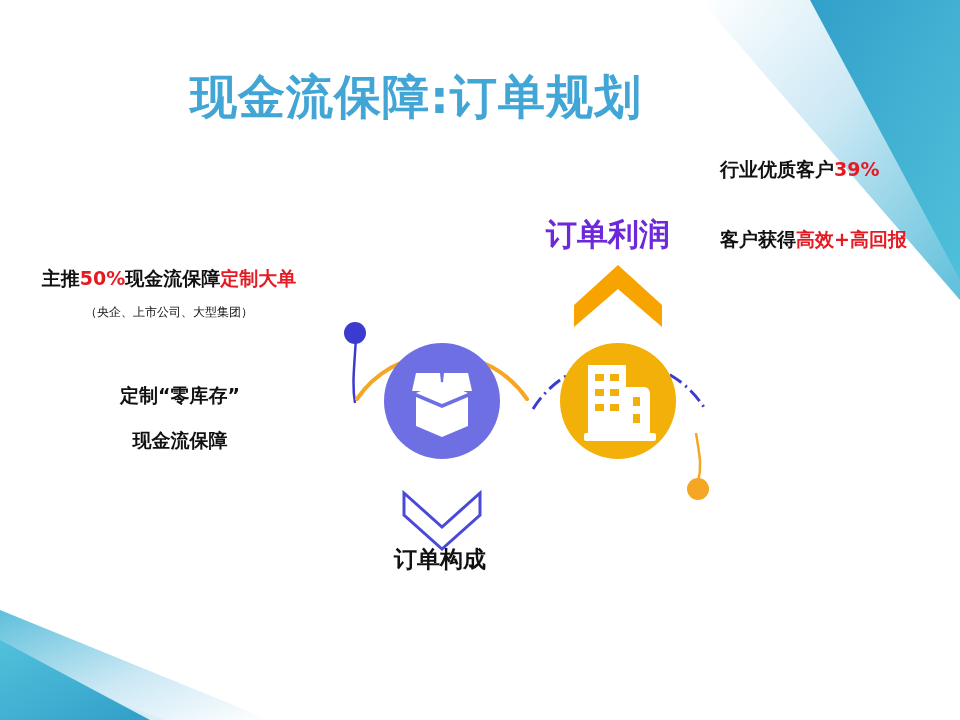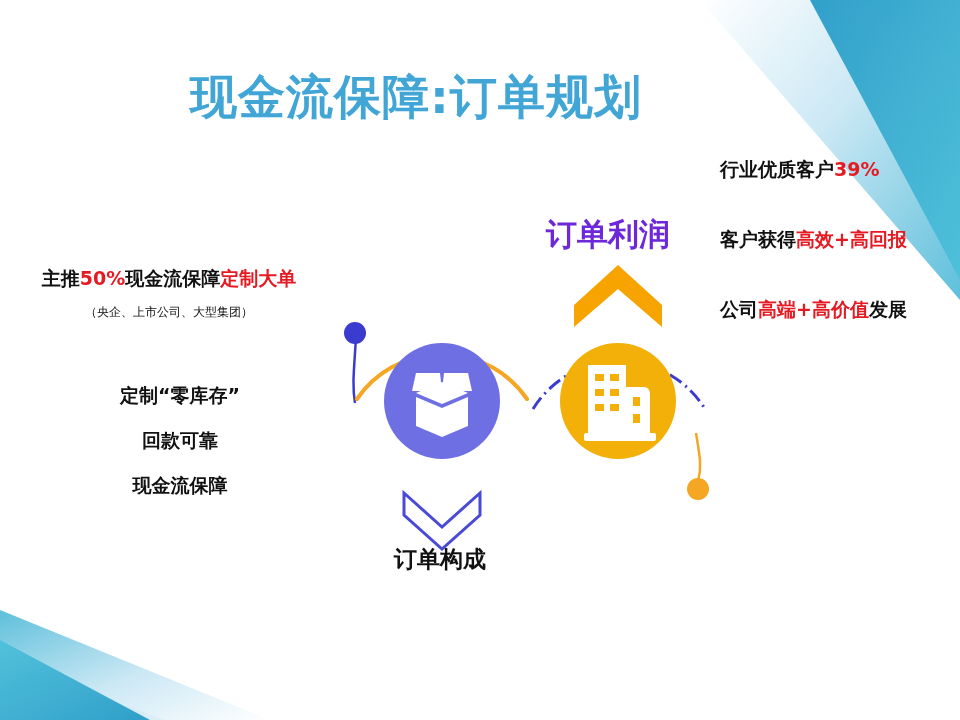--- a/index.html
+++ b/index.html
@@ -175,35 +175,31 @@
 
   <div class="title">现金流保障:订单规划</div>
 
   <div class="right-block">
     <div class="right-line">
       <span>行业优质客户</span><span class="hl">39%</span>
     </div>
     <div class="right-line">
       <span>客户获得</span><span class="hl">高效+高回报</span>
     </div>
-    <div class="right-line">
-      <span>公司</span><span class="hl">高端+高价值</span><span>发展</span>
-    </div>
   </div>
 
   <div class="left-top">
     <div class="left-top-line1">
       <span>主推</span><span class="hl">50%</span><span>现金流保障</span><span class="hl">定制大单</span>
     </div>
     <div class="left-top-line2">（央企、上市公司、大型集团）</div>
   </div>
 
   <div class="left-bottom">
     <div class="left-bottom-line">定制“零库存”</div>
-    <div class="left-bottom-line">回款可靠</div>
     <div class="left-bottom-line">现金流保障</div>
   </div>
 
   <div class="diagram">
     <svg viewBox="0 0 410 410">
 
       <path d="M 36 133 C 34 165, 32 180, 35 198" fill="none" stroke="#3b3bd0" stroke-width="2.5"></path>
       <circle cx="35" cy="128" r="11" fill="#3b3bd0"></circle>
 
       <path d="M 36 196 A 105 105 0 0 0 206 272 A 105 105 0 0 0 206 272 L 206 272" fill="none" stroke="#f5a623" stroke-width="4" opacity="0"></path>

